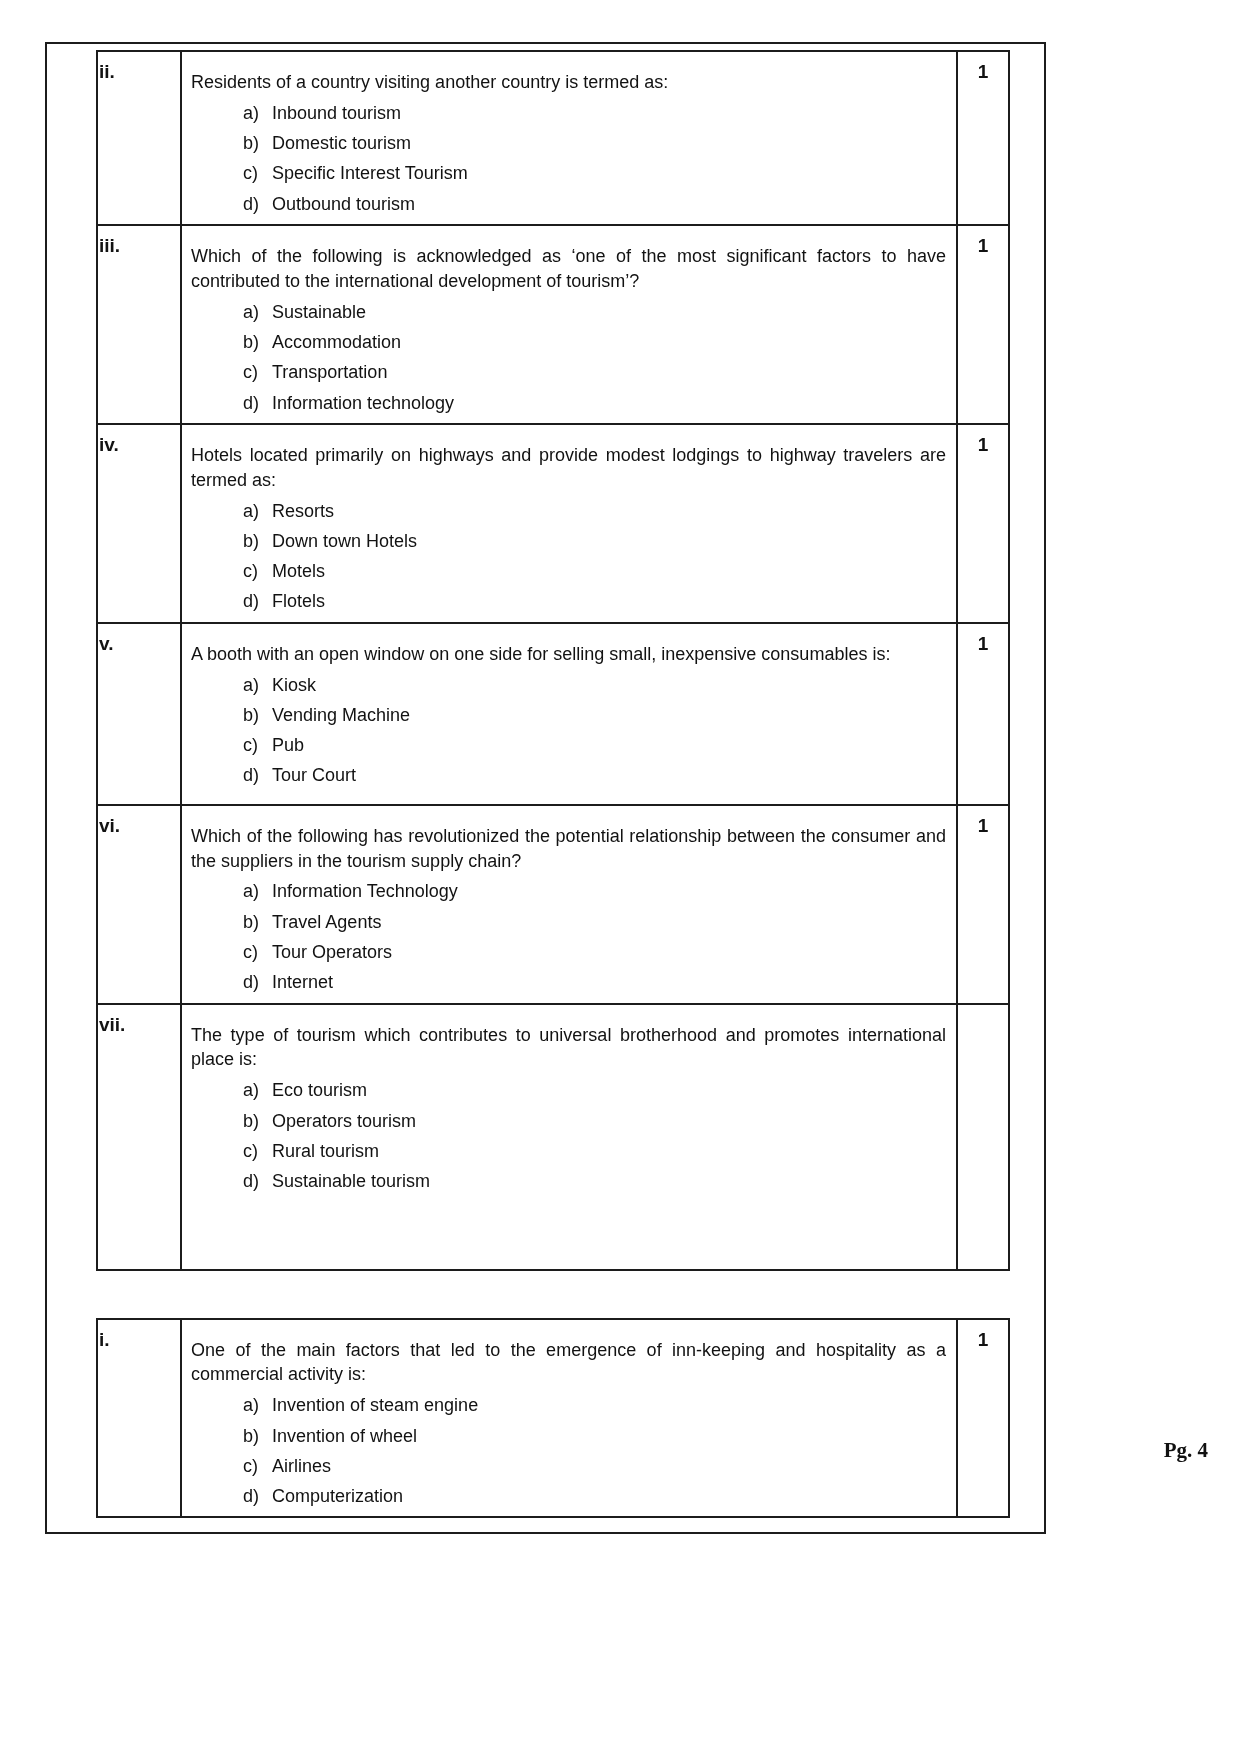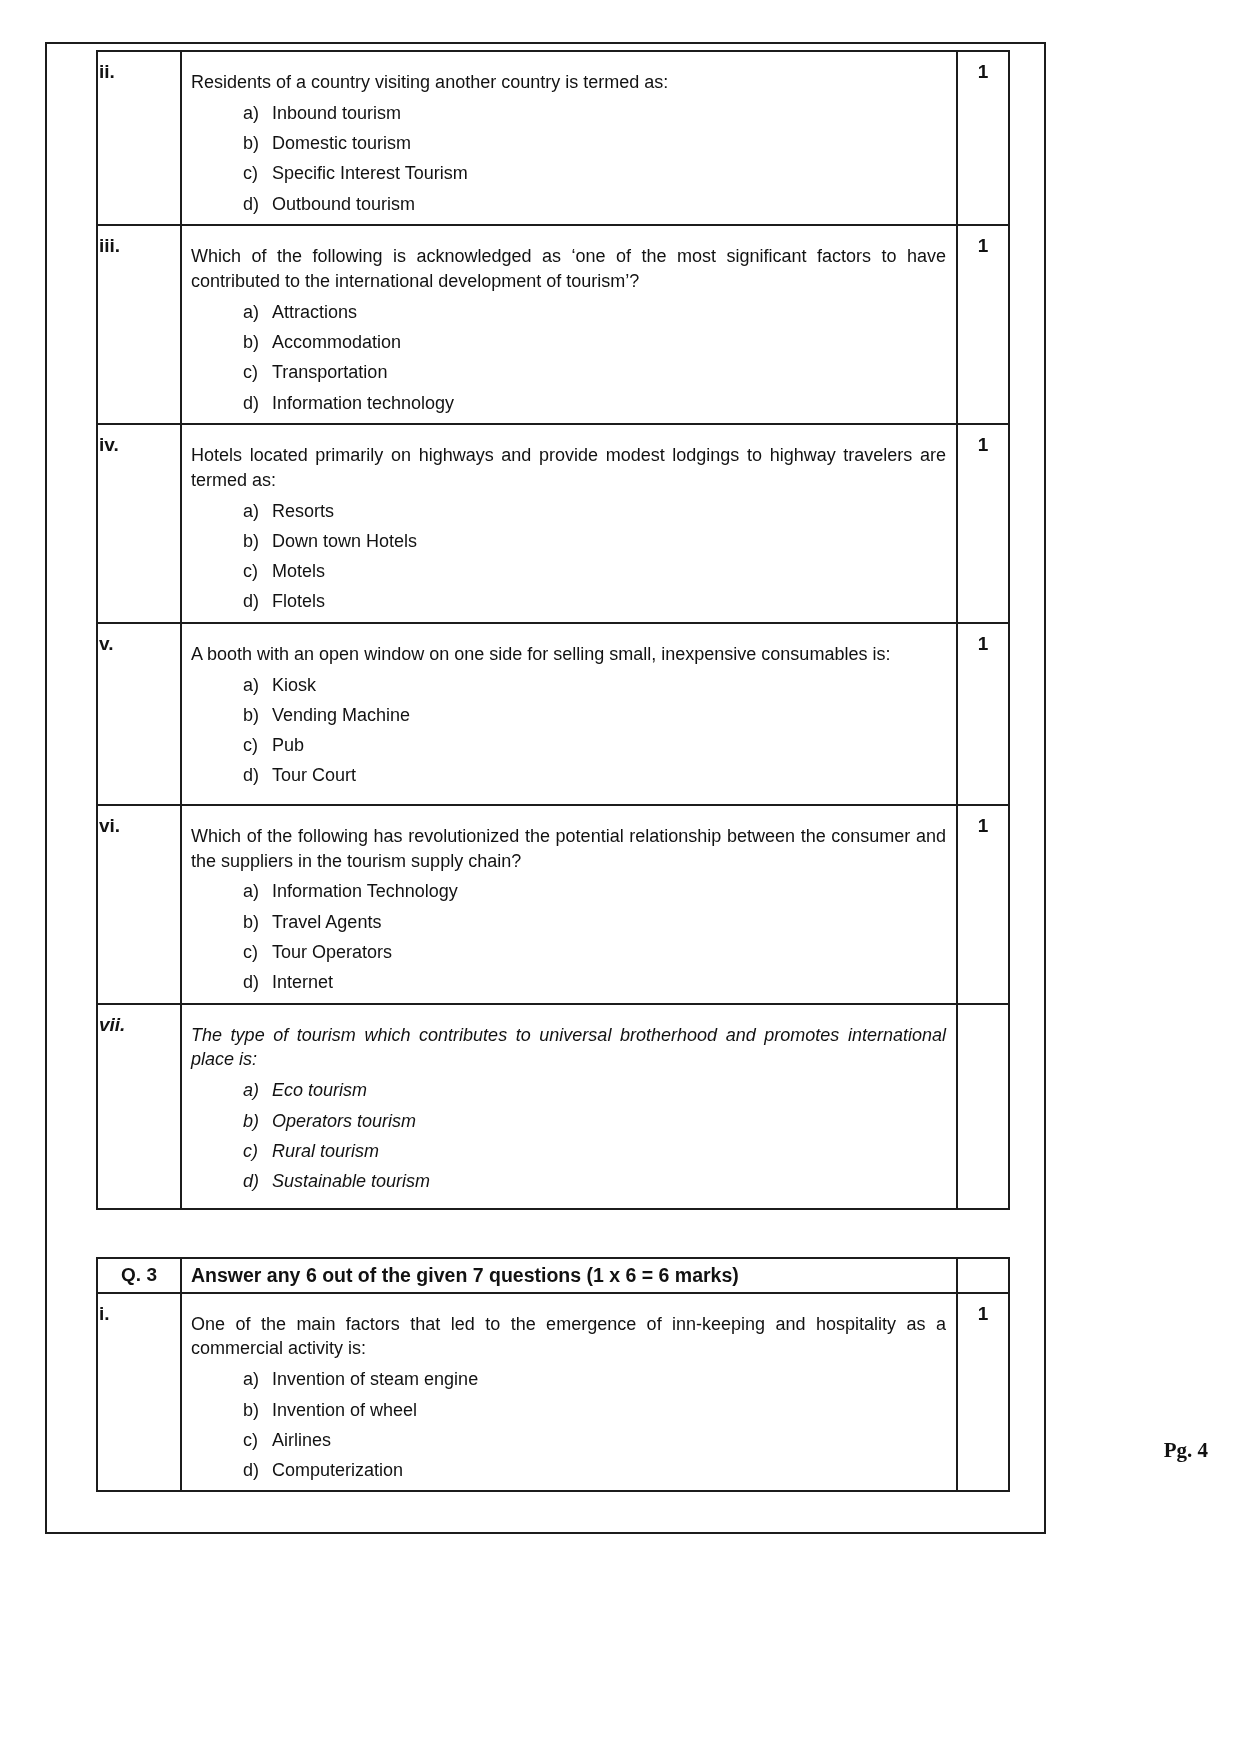--- a/index.html
+++ b/index.html
@@ -69,21 +69,21 @@
   }
   .opt-letter { min-width: 29px; flex: 0 0 auto; }
   .opt-text   { flex: 1 1 auto; }
 
   
   .row-ii  td { height: 150px; }
   .row-iii td { height: 185px; }
   .row-iv  td { height: 175px; }
   .row-v   td { height: 182px; }
   .row-vi  td { height: 165px; }
-  .row-vii td { height: 205px; font-style: italic; }
+  .row-vii td { height: 266px; }
   .row-q3h td { height: 35px; }
   .row-s2i td { height: 198px; }
 
   .section-gap { height: 47px; }
 
   td.cell-header {
     font-weight: bold;
     font-size: 19.5px;
     padding: 5px 10px 5px 9px;
   }
@@ -144,21 +144,21 @@
       <td class="cell-marks">1</td>
     </tr>
 
     <tr class="row-iii">
       <td class="cell-num">iii.</td>
       <td class="cell-q">
         <div class="question">Which of the following is acknowledged as ‘one of the most significant factors to have contributed to the international development of tourism’?</div>
         <div class="options">
           <div class="option">
                 <span class="opt-letter">a)</span>
-                <span class="opt-text">Attractions</span>
+                <span class="opt-text">Sustainable</span>
               </div>
           <div class="option">
                 <span class="opt-letter">b)</span>
                 <span class="opt-text">Accommodation</span>
               </div>
           <div class="option">
                 <span class="opt-letter">c)</span>
                 <span class="opt-text">Transportation</span>
               </div>
           <div class="option">
@@ -279,25 +279,20 @@
   <div class="section-gap"></div>
 
   <table class="q-table">
     <colgroup>
         <col class="col-num">
         <col>
         <col class="col-marks">
       </colgroup>
 
     <tbody>
-        <tr class="row-q3h">
-      <td class="cell-header-num">Q. 3</td>
-      <td class="cell-header">Answer any 6 out of the given 7 questions (1 x 6 = 6 marks)</td>
-      <td class="cell-marks"></td>
-    </tr>
 
     <tr class="row-s2i">
       <td class="cell-num">i.</td>
       <td class="cell-q">
         <div class="question">One of the main factors that led to the emergence of inn-keeping and hospitality as a commercial activity is:</div>
         <div class="options">
           <div class="option">
                 <span class="opt-letter">a)</span>
                 <span class="opt-text">Invention of steam engine</span>
               </div>

